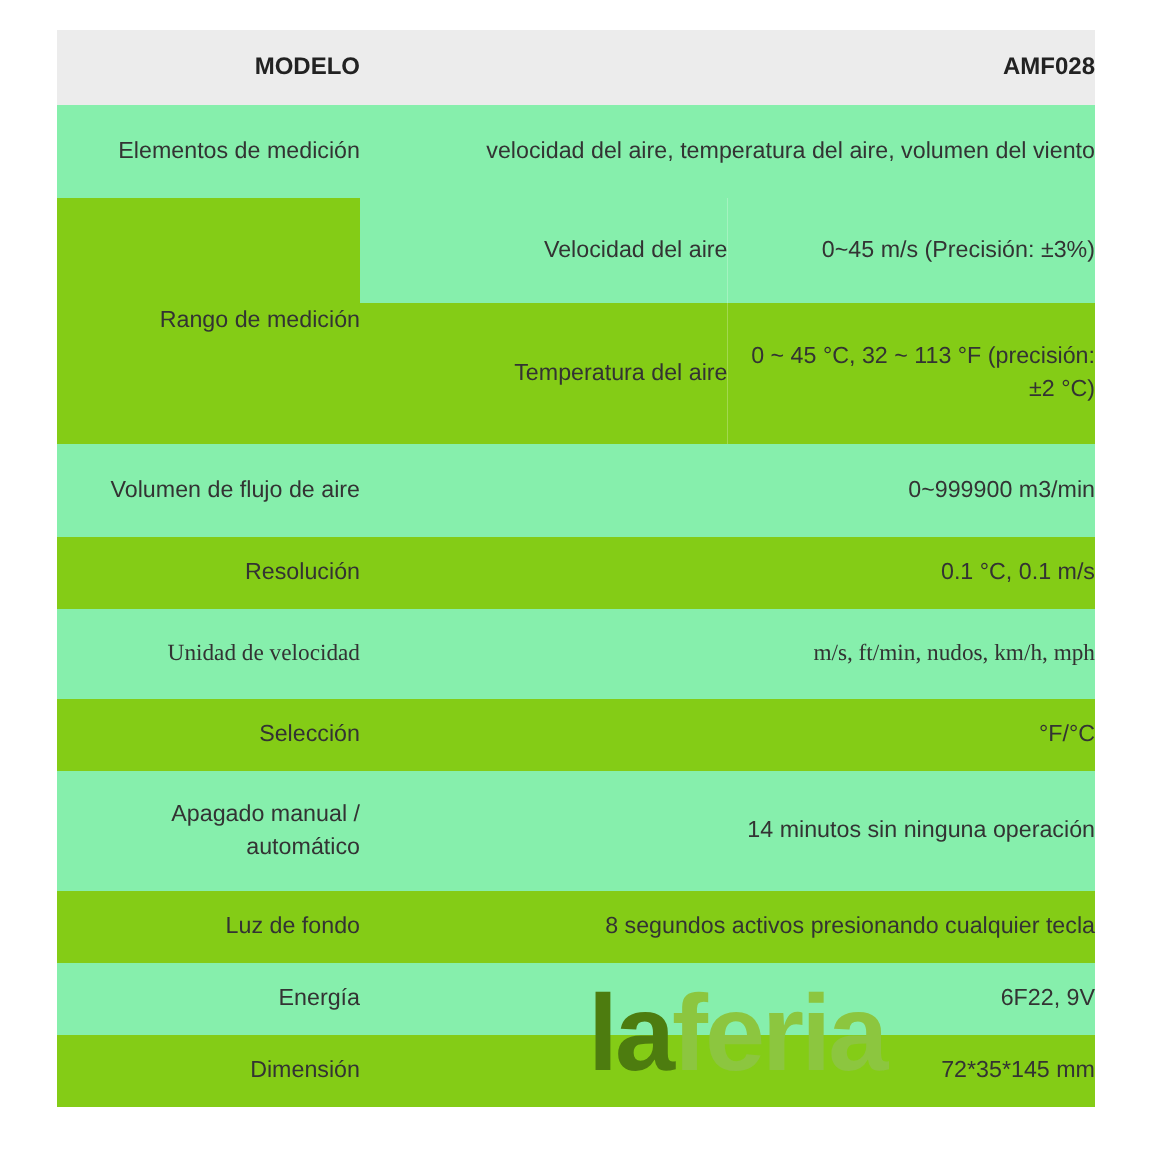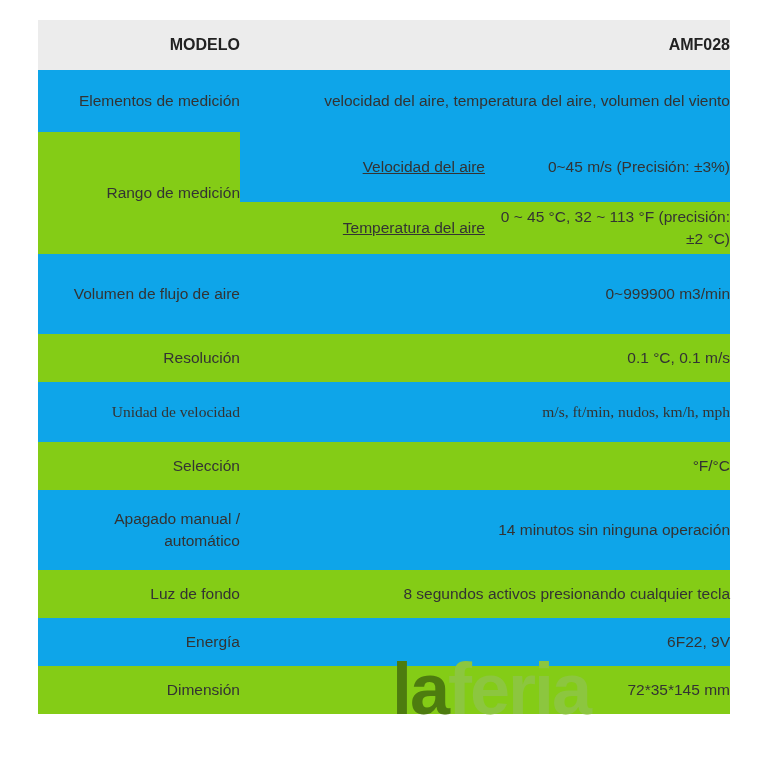--- a/index.html
+++ b/index.html
@@ -67,41 +67,40 @@
     line-height: 1.45;
   }
   .row-head th {
     font-weight: bold;
     font-size: 16px;
     color: #222222;
     height: 50px;
     background: #ececec;
   }
   .band-gray { background: #84cc16; }
-  .band-white { background: #0ea5e9; }
+  .band-white { background: #86efac; }
 
   .cell-label {
     width: 202px;
     padding: 12px 10px;
   }
   .cell-value {
     padding: 12px 14px;
   }
   .sub-label {
     width: 216px;
     padding: 12px 8px;
-    text-decoration: underline;
   }
   .sub-value {
     padding: 12px 10px;
   }
   .h-elem { height: 62px; }
   .h-range1 { height: 70px; }
-  .h-range2 { height: 52px; }
-  .h-flow { height: 80px; }
+  .h-range2 { height: 94px; }
+  .h-flow { height: 62px; }
   .h-res { height: 48px; }
   .h-unit { height: 60px; font-family: Liberation Serif, serif; }
   .h-sel { height: 48px; }
   .h-apag { height: 80px; }
   .h-luz { height: 48px; margin-top: 48px; }
   .h-ener { height: 48px; }
   .h-dim { height: 48px; }
 </style>
 </head>
 <body>

